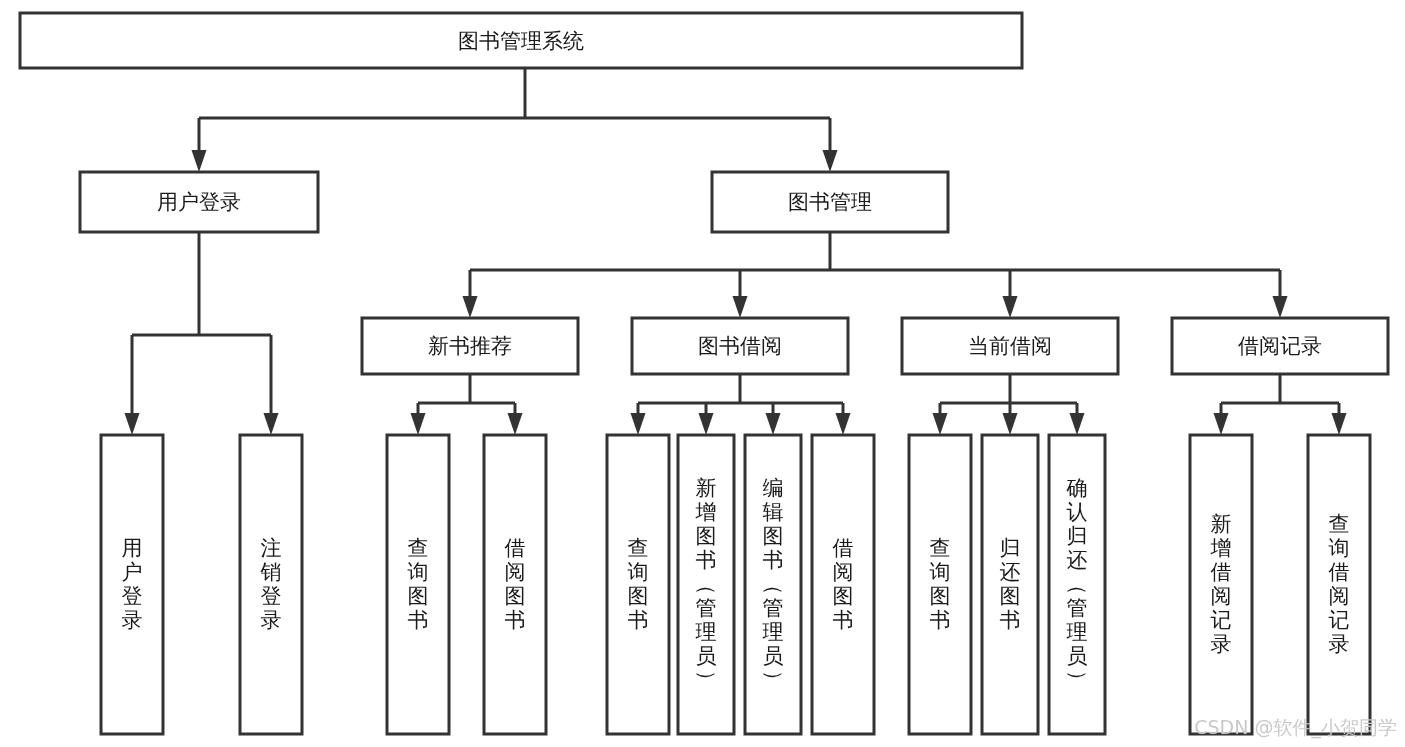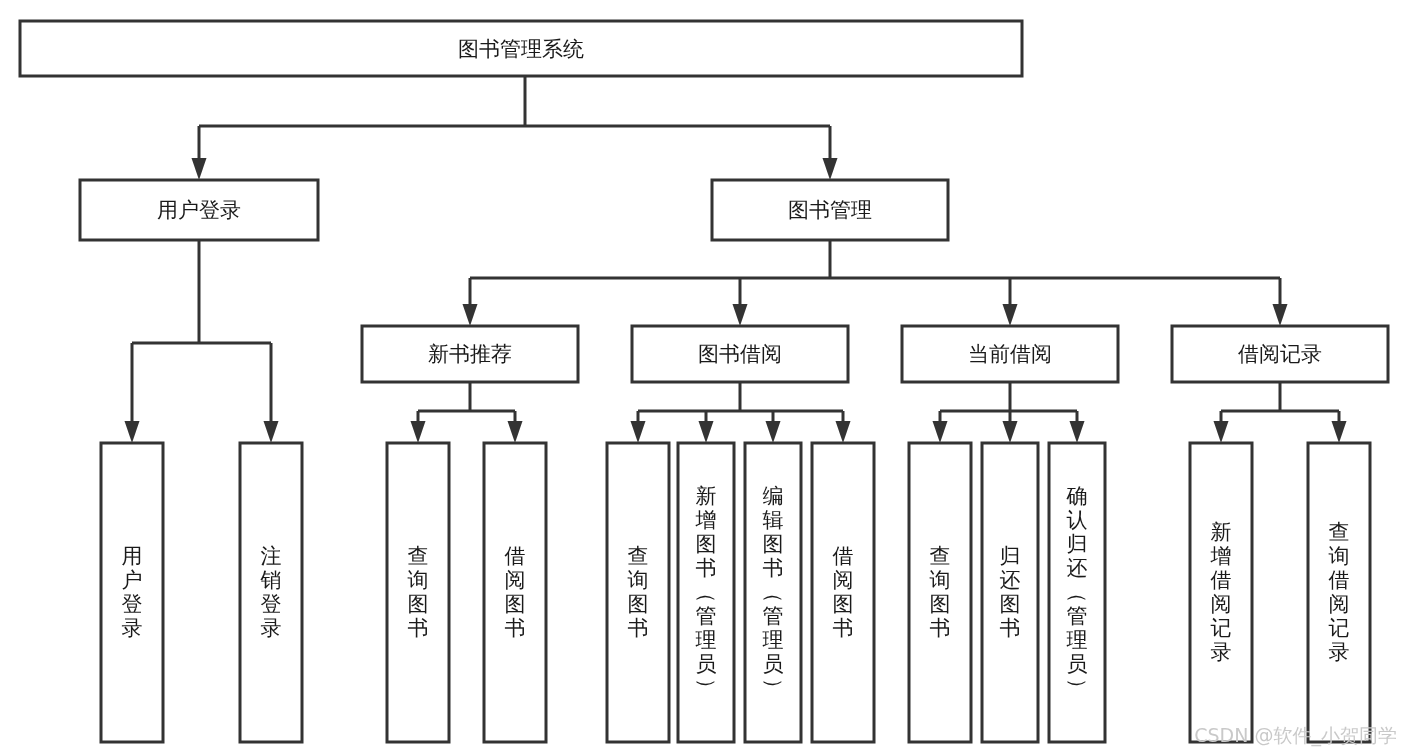--- a/index.html
+++ b/index.html
@@ -11,21 +11,21 @@
   body {
     width: 1405px;
     height: 747px;
     position: relative;
     overflow: hidden;
     font-family: "DejaVu Sans", "Liberation Sans", sans-serif;
   }
   #diagram-root {
     position: absolute;
     left: 0;
-    top: 8px;
+    top: 0;
     width: 1405px;
     height: 532px;
   }
   svg.diagram-canvas {
     display: block;
     width: 1405px;
     height: 747px;
     background: #ffffff;
   }
   .node-box {

